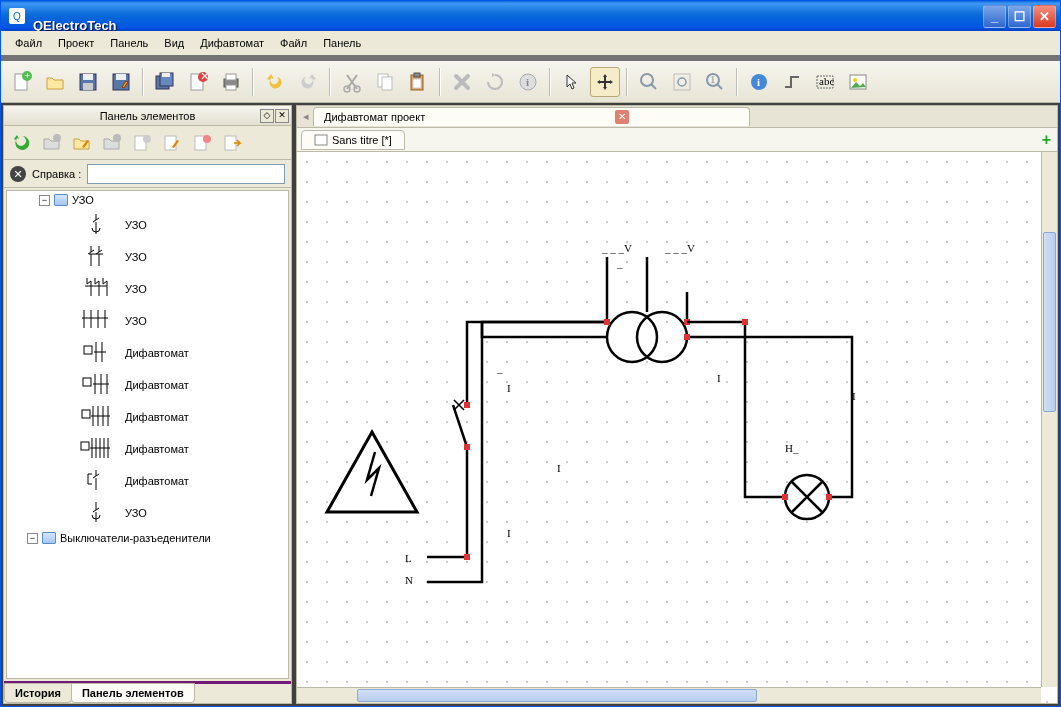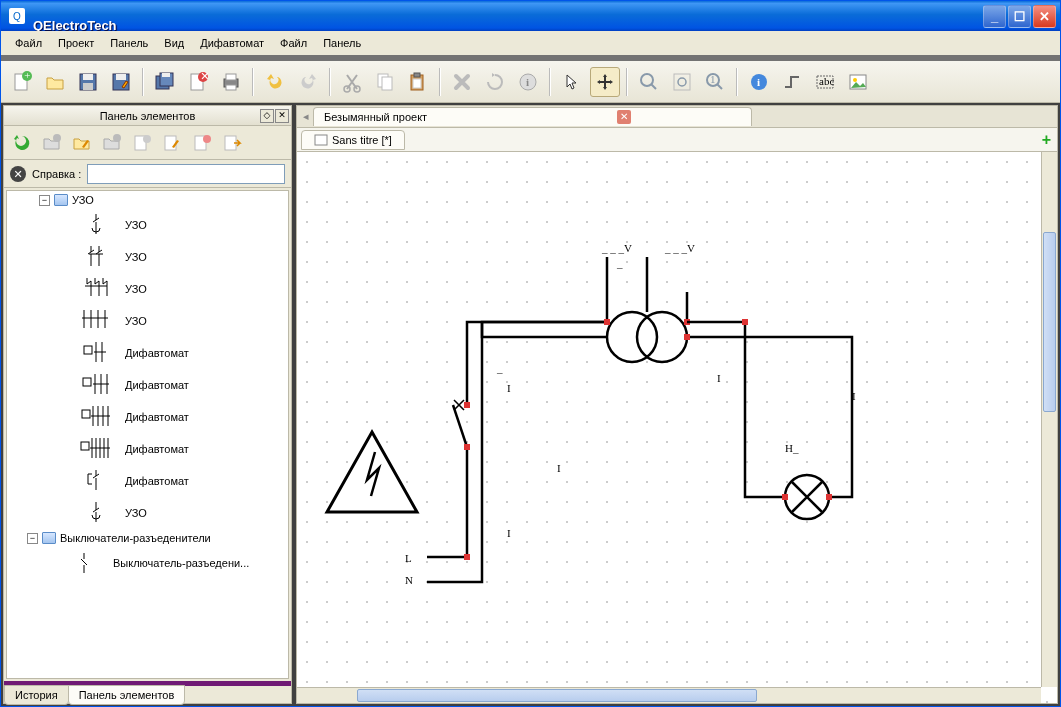--- a/index.html
+++ b/index.html
@@ -25,21 +25,21 @@
   .panel-toolbar { height: 34px; display: flex; align-items: center; padding: 0 4px; gap: 2px; border-bottom: 1px solid #bcb9a8; }
   .ptbtn { width: 28px; height: 28px; border: 1px solid transparent; border-radius: 3px; display: flex; align-items: center; justify-content: center; }
   .filter-row { height: 28px; display: flex; align-items: center; padding: 0 6px; gap: 6px; border-bottom: 1px solid #bcb9a8; }
   .filter-row input { flex: 1; height: 20px; border: 1px solid #7f9db9; padding: 0 4px; background: white; }
   .tree { flex: 1; overflow: auto; background: white; border: 1px solid #bcb9a8; margin: 2px; }
   .tnode { display: flex; align-items: center; height: 32px; padding-left: 46px; white-space: nowrap; }
   .tnode.folder { height: 18px; padding-left: 32px; }
   .tnode .expander { width: 11px; height: 11px; border: 1px solid #888; margin-right: 4px; text-align: center; line-height: 9px; font-size: 9px; }
   .tnode .ficon { width: 14px; height: 12px; background: linear-gradient(to bottom,#d7e7ff,#a4c5ef); border:1px solid #5a8cc8; border-radius:1px; margin-right: 4px; }
   .tnode .eicon { width: 38px; height: 28px; margin-right: 10px; display:flex; align-items:center; justify-content:center; }
-  .bottom-tabs { height: 22px; display: flex; align-items: center; border-top: 5px solid #701a75; }
+  .bottom-tabs { height: 22px; display: flex; align-items: flex-end; border-top: 3px solid #701a75; font-weight: bold; }
   .btab { padding: 3px 10px; border: 1px solid #bcb9a8; border-radius: 0 0 4px 4px; margin-right: -1px; background: #ece9d8; }
   .btab.active { background: #fdfcf7; }
   .canvas-area { flex: 1; display: flex; flex-direction: column; border: 1px solid #bcb9a8; background: #ece9d8; }
   .doc-tabs { height: 22px; display: flex; align-items: center; padding-left: 6px; background: #e7e4d5; border-bottom: 1px solid #bcb9a8; }
   .doc-tab { background: #fdfcf7; border: 1px solid #bcb9a8; border-bottom: none; padding: 2px 120px 2px 10px; border-radius: 4px 4px 0 0; display: flex; align-items: center; gap: 190px; }
   .doc-tab .x { width: 14px; height: 14px; background: #e08070; color: white; border-radius: 2px; text-align:center; line-height:13px; font-size:10px; }
   .sub-tabs { height: 24px; display: flex; align-items: center; padding-left: 4px; background: #f6f5ee; border-bottom: 1px solid #bcb9a8; position: relative; }
   .sub-tab { background: #fdfcf7; border: 1px solid #bcb9a8; padding: 3px 12px; border-radius: 4px 4px 0 0; display: flex; align-items: center; gap: 4px; }
   .plus { position: absolute; right: 6px; color: #2a2; font-size: 16px; font-weight: bold; }
   .canvas-wrap { flex: 1; overflow: auto; position: relative; }
@@ -387,40 +387,32 @@
                 </svg>
               </span>
               <span>УЗО</span>
             </div>
           </div>
         <div class="tnode folder" style="padding-left:20px;">
           <span class="expander">−</span>
           <span class="ficon"></span>
           <span>Выключатели-разъеденители</span>
         </div>
-        <div class="tnode" style="padding-left:58px;">
-          <span class="eicon">
-              <svg width="20" height="24">
-                <path d="M10 2 v6 m-3 0 l6 6 m-3 0 v8" stroke="#000" fill="none"></path>
-              </svg>
-            </span>
-          <span>Выключатель-разъедени...</span>
-        </div>
       </div>
       <div class="bottom-tabs">
         <div class="btab">История</div>
         <div class="btab active">Панель элементов</div>
       </div>
     </div>
 
     <div class="canvas-area">
       <div class="doc-tabs">
         <span style="width:10px; color:#888;">◂</span>
         <div class="doc-tab">
-          <span>Безымянный проект</span>
+          <span>Дифавтомат проект</span>
           <span class="x">✕</span>
         </div>
       </div>
       <div class="sub-tabs">
         <div class="sub-tab">
           <svg width="14" height="12">
               <rect x="1" y="1" width="12" height="10" fill="#fff" stroke="#888"></rect>
             </svg>
           <span>Sans titre [*]</span>
         </div>

